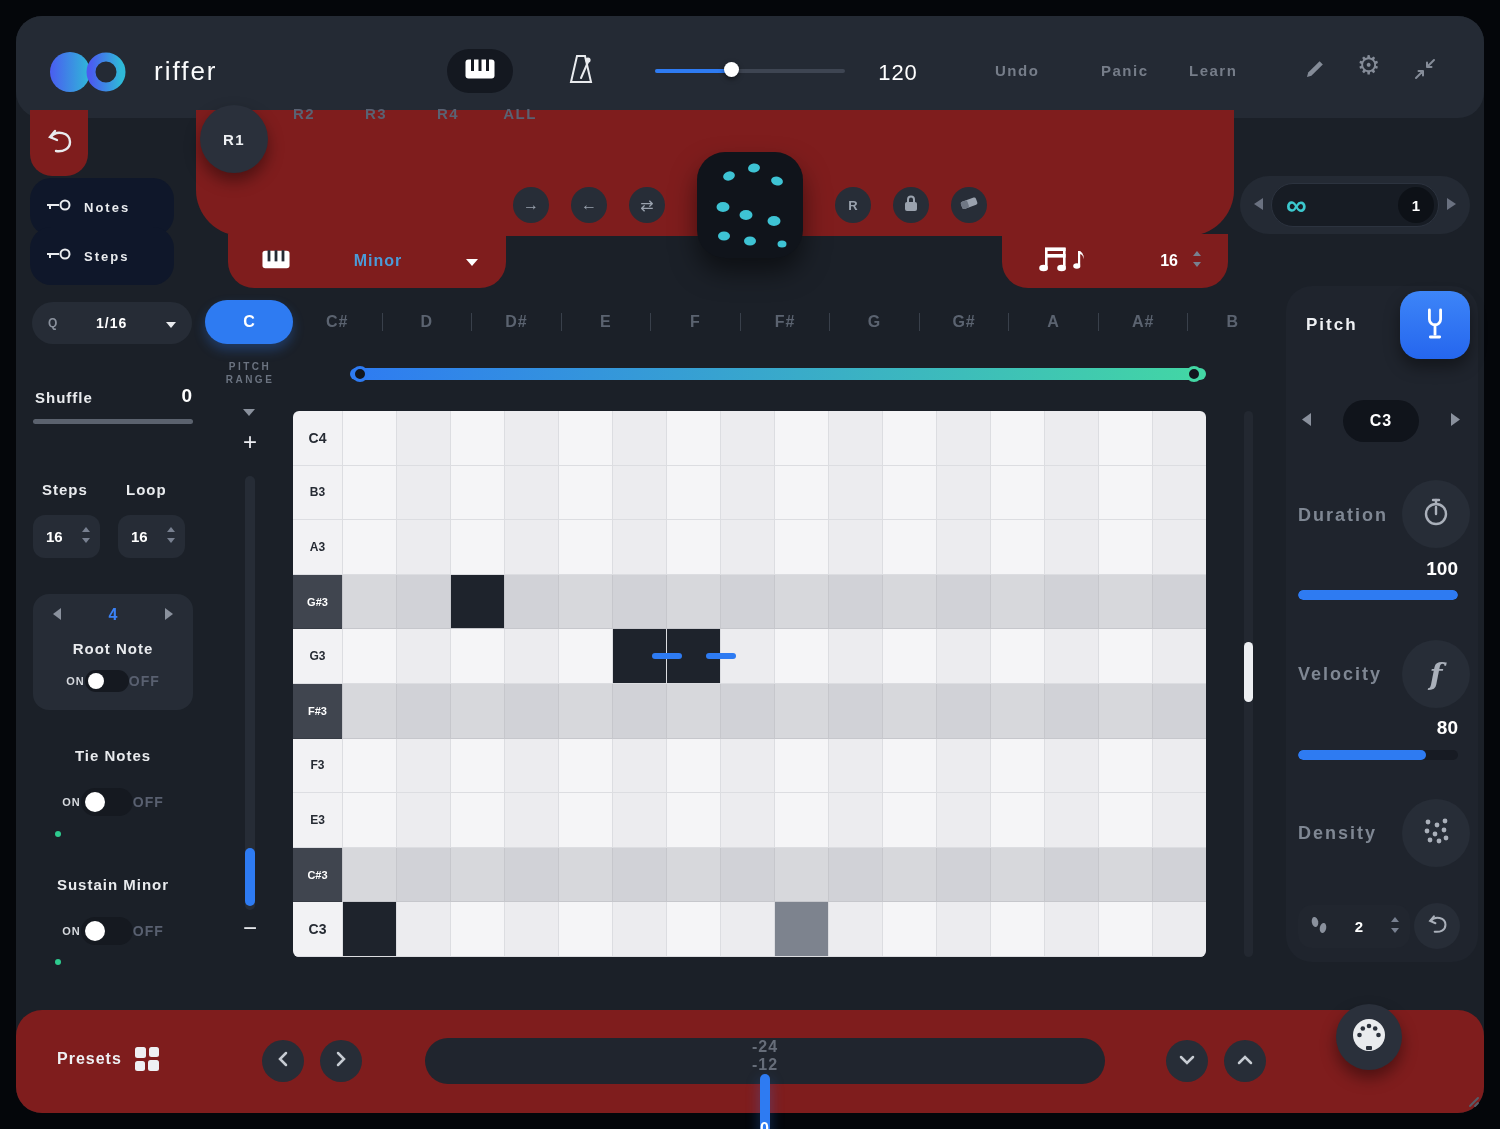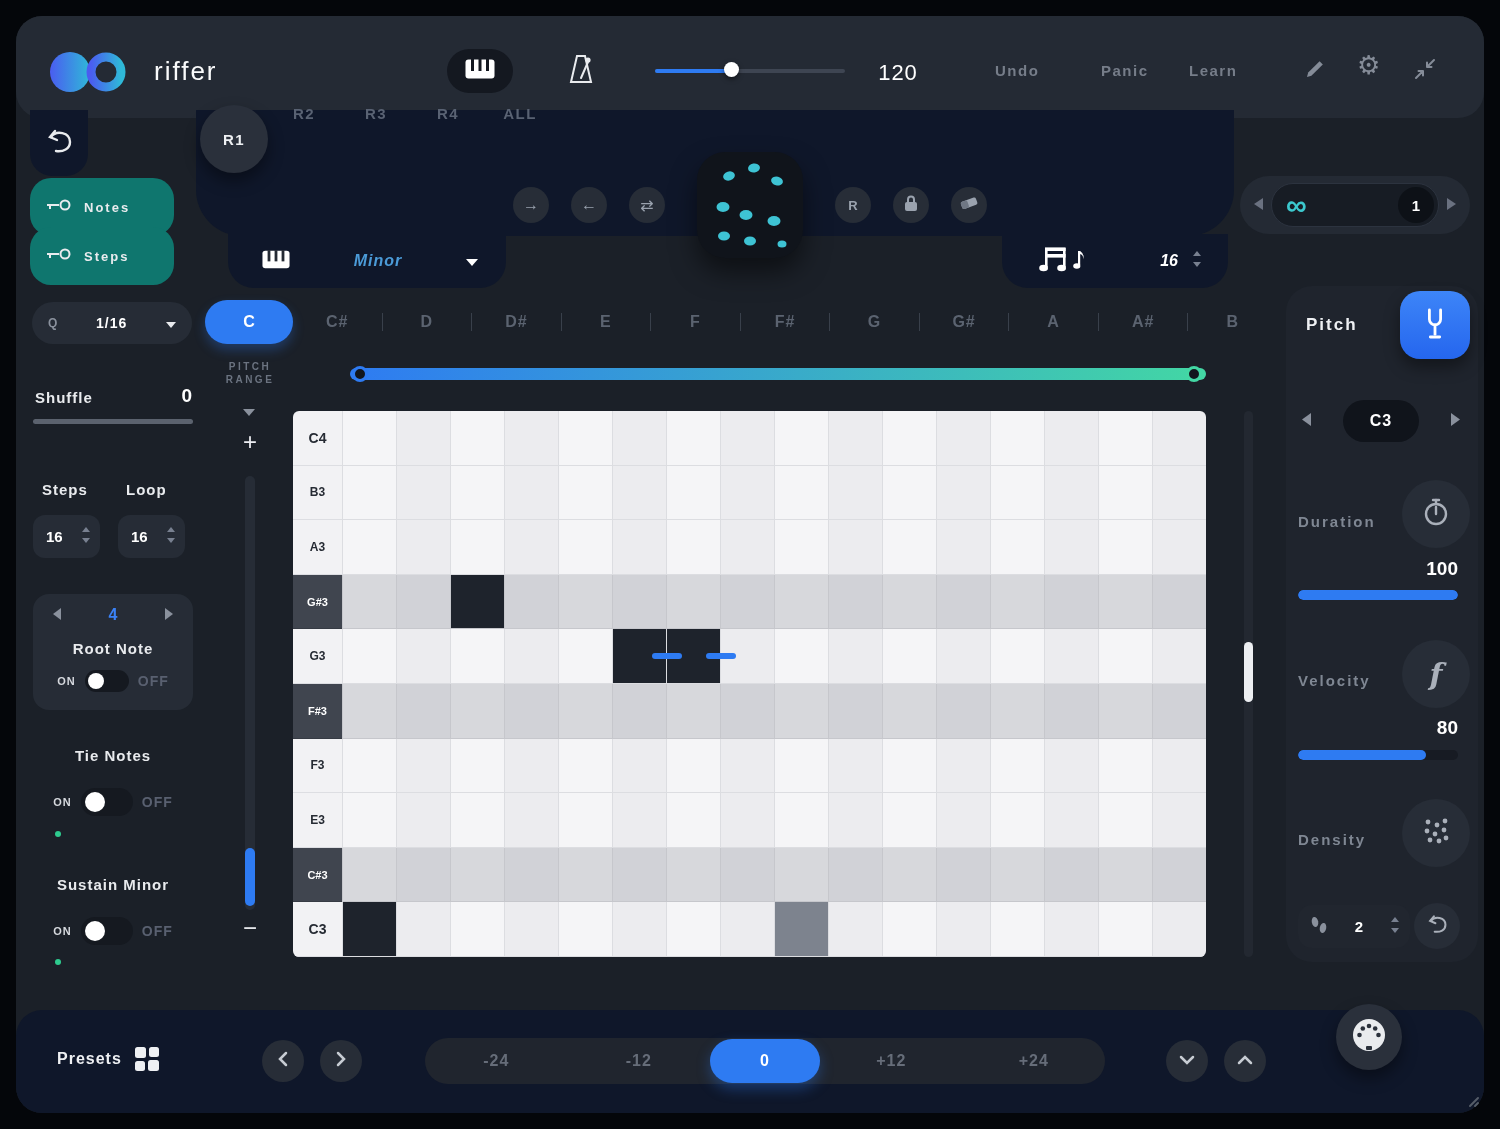--- a/index.html
+++ b/index.html
@@ -1,20 +1,20 @@
 <!DOCTYPE html>
 <html><head>
 <meta charset="utf-8">
 <style>
   * { margin:0; padding:0; box-sizing:border-box; }
   html,body { width:1500px; height:1129px; background:#04060a; font-family:"Liberation Sans",sans-serif; overflow:hidden; }
   .stage { position:absolute; width:1500px; height:1129px; background:#04060a; }
   .abs { position:absolute; }
   .shell { left:16px; top:16px; width:1468px; height:1097px; background:#1b2028; border-radius:26px; }
-  .panel { background:#0f172a;font-style:italic; }
+  .panel { background:#7f1d1d; }
   .raised { box-shadow:0 8px 16px rgba(0,0,0,.4); }
 
   
   .topbar { left:16px; top:16px; width:1468px; height:102px; border-radius:26px; background:#242a34; }
   .logo { left:48px; top:50px; }
   .app-title { left:154px; top:56px; font-size:26px; color:#fafbfc; letter-spacing:2px; font-weight:500; }
   .piano-btn { left:447px; top:49px; width:66px; height:44px; border-radius:22px; background:#141820; display:flex; align-items:center; justify-content:center; }
   .metro-btn { left:558px; top:48px; width:46px; height:46px; display:flex; align-items:center; justify-content:center; }
   .bpm-track { left:655px; top:69px; width:190px; height:4px; border-radius:2px; background:#3e4552; }
   .bpm-fill { left:655px; top:69px; width:76px; height:4px; border-radius:2px; background:#2e7bf2; }
@@ -42,39 +42,39 @@
   .infinity { color:#3cc8ce; font-size:29px; font-weight:700; line-height:1; flex:1; }
   .loop-count { width:36px; height:36px; border-radius:50%; background:#0d1117; color:#fff; font-size:15px; font-weight:700; display:flex; align-items:center; justify-content:center; }
 
   
   .scale-tab { left:228px; top:234px; width:278px; height:54px; border-radius:0 0 26px 26px; display:flex; align-items:center; padding:0 28px 0 34px; gap:8px; }
   .scale-name { flex:1; text-align:center; color:#4b9bd8; font-size:16px; font-weight:700; letter-spacing:1px; }
   .count-tab { left:1002px; top:234px; width:226px; height:54px; border-radius:0 0 26px 26px; display:flex; align-items:center; padding:0 26px 0 34px; gap:14px; }
   .count-val { flex:1; text-align:right; color:#fff; font-size:16px; font-weight:700; }
 
   
-  .side-pill { left:30px; width:144px; height:58px; border-radius:21px; background:#0f766e; display:flex; align-items:center; padding:0 16px; gap:12px; }
+  .side-pill { left:30px; width:144px; height:58px; border-radius:21px; background:#0f172a; display:flex; align-items:center; padding:0 16px; gap:12px; }
   .notes-pill { top:178px; } .steps-pill { top:227px; }
   .side-pill .lbl { font-size:13px; font-weight:700; color:#e9ebee; letter-spacing:2px; }
   .q-pill { left:32px; top:302px; width:160px; height:42px; border-radius:21px; background:#262c36; display:flex; align-items:center; padding:0 16px; gap:10px; }
   .q-key { font-size:12px; font-weight:700; color:#8a919d; }
   .q-val { flex:1; text-align:center; font-size:14px; font-weight:700; color:#fff; letter-spacing:1px; }
   .shuffle-lbl { left:35px; top:389px; font-size:15px; font-weight:700; color:#e9ebee; letter-spacing:1px; }
   .shuffle-val { left:150px; top:385px; width:42px; text-align:right; font-size:19px; font-weight:700; color:#fff; }
   .shuffle-track { left:33px; top:419px; width:160px; height:5px; border-radius:3px; background:#5b626e; }
   .sl-lbl { top:481px; font-size:15px; font-weight:700; color:#e9ebee; letter-spacing:1px; }
   .steps-lbl { left:42px; } .loop-lbl { left:126px; }
   .spin-box { top:515px; width:67px; height:43px; border-radius:12px; background:#262c36; display:flex; align-items:center; padding:0 9px 0 13px; }
   .spin-a { left:33px; } .spin-b { left:118px; }
   .spin-box .v { flex:1; font-size:15px; font-weight:700; color:#fff; }
   .root-panel { left:33px; top:594px; width:160px; height:116px; border-radius:16px; background:#262c36; }
   .root-row1 { left:0; top:12px; width:160px; display:flex; align-items:center; justify-content:space-between; padding:0 20px; position:absolute; }
   .root-val { color:#3b82f6; font-size:16px; font-weight:700; }
   .root-lbl { position:absolute; top:46px; width:160px; text-align:center; color:#e9ebee; font-size:15px; font-weight:700; letter-spacing:1px; }
-  .onoff-row { position:absolute; width:100%; display:flex; align-items:center; justify-content:center; gap:9px; }
+  .onoff-row { position:absolute; width:100%; display:flex; align-items:center; justify-content:center; }
   .root-onoff { top:76px; }
   .on-lbl { font-size:11px; font-weight:700; color:#d6d9de; letter-spacing:1px; }
   .off-lbl { font-size:14px; font-weight:700; color:#596070; letter-spacing:1px; }
   .toggle { width:44px; height:22px; border-radius:11px; background:#151920; position:relative; }
   .toggle .knob { position:absolute; left:3px; top:3px; width:16px; height:16px; border-radius:50%; background:#fff; }
   .toggle.big { width:52px; height:28px; border-radius:14px; }
   .toggle.big .knob { left:4px; top:4px; width:20px; height:20px; }
   .tie-lbl { left:33px; top:747px; width:160px; text-align:center; font-size:15px; font-weight:700; color:#e9ebee; letter-spacing:1px; }
   .tie-row { left:33px; top:788px; width:160px; }
   .sus-lbl { left:33px; top:876px; width:160px; text-align:center; font-size:15px; font-weight:700; color:#e9ebee; letter-spacing:1px; }
@@ -114,41 +114,41 @@
   .dash { position:absolute; top:50%; right:-16px; transform:translateY(-50%); width:30px; height:6px; border-radius:3px; background:#2e7bf2; z-index:4; }
   .vscroll-track { left:1244px; top:411px; width:9px; height:546px; border-radius:5px; background:#232831; }
   .vscroll-thumb { left:1244px; top:642px; width:9px; height:60px; border-radius:5px; background:#edeff2; }
 
   
   .right-bg { left:1286px; top:286px; width:192px; height:676px; border-radius:26px; background:#1f242d; }
   .pitch-lbl { left:1306px; top:315px; font-size:17px; font-weight:700; color:#eef0f3; letter-spacing:2px; }
   .pitch-btn { left:1400px; top:291px; width:70px; height:68px; border-radius:20px; background:linear-gradient(180deg,#3d85f8,#2566ee); display:flex; align-items:center; justify-content:center; }
   .pitch-step { left:1302px; top:399px; width:158px; height:44px; display:flex; align-items:center; justify-content:space-between; }
   .pitch-val-pill { width:76px; height:42px; border-radius:21px; background:#10141b; color:#fff; font-size:16px; font-weight:700; letter-spacing:1px; display:flex; align-items:center; justify-content:center; }
-  .rp-lbl { left:1298px; font-size:15px; font-weight:700; color:#7f8793; letter-spacing:2px;margin-top:8px; }
+  .rp-lbl { left:1298px; font-size:18px; font-weight:700; color:#7f8793; letter-spacing:2px; }
   .dur-lbl { top:505px; } .vel-lbl { top:664px; } .den-lbl { top:823px; }
   .rp-circle { width:68px; height:68px; border-radius:50%; background:#272d37; display:flex; align-items:center; justify-content:center; left:1402px; }
   .dur-circle { top:480px; } .vel-circle { top:640px; } .den-circle { top:799px; }
   .rp-val { left:1298px; width:160px; text-align:right; font-size:19px; font-weight:700; color:#fff; }
   .dur-val { top:558px; } .vel-val { top:717px; }
   .rp-slider { left:1298px; width:160px; height:10px; border-radius:5px; background:#171b23; overflow:hidden; }
   .dur-slider { top:590px; } .vel-slider { top:750px; }
   .rp-fill { height:100%; border-radius:5px; background:#2e7bf2; }
   .forte { font-family:"DejaVu Serif",serif; font-style:italic; font-weight:700; font-size:30px; color:#aab0ba; }
   .voices-box { left:1298px; top:905px; width:112px; height:43px; border-radius:14px; background:#21262f; display:flex; align-items:center; padding:0 10px 0 12px; gap:8px; }
   .voices-val { flex:1; text-align:center; font-size:15px; font-weight:700; color:#fff; }
   .rp-undo { left:1414px; top:903px; width:46px; height:46px; }
 
   
   .bottom-panel { left:16px; top:1010px; width:1468px; height:103px; border-radius:26px; }
   .presets-lbl { left:57px; top:1050px; font-size:16px; font-weight:700; color:#eef0f3; letter-spacing:1px; }
   .presets-grid { left:134px; top:1046px; }
   .bb-circle { width:42px; height:42px; top:1040px; }
   .prev-c { left:262px; } .next-c { left:320px; } .down-c { left:1166px; } .up-c { left:1224px; }
-  .oct-bar { left:425px; top:1038px; width:680px; height:46px; border-radius:23px; background:#20252e; display:flex; align-items:center; }
+  .oct-bar { left:425px; top:1038px; width:680px; height:46px; border-radius:23px; background:#20252e; display:flex; align-items:center;flex-direction:column; }
   .oct-item { flex:1; text-align:center; color:#666d79; font-size:16px; font-weight:700; letter-spacing:1px; }
   .oct-item.active { flex:0 0 110px; height:44px; border-radius:22px; background:#2e7bf2; color:#fff; display:flex; align-items:center; justify-content:center; box-shadow:0 6px 14px rgba(46,123,242,.35); }
   .midi-btn { left:1336px; top:1004px; width:66px; height:66px; border-radius:50%; background:#2a303b; display:flex; align-items:center; justify-content:center; }
   .grip { left:1464px; top:1092px; }
 </style>
 </head>
 <body>
 
 <div class="stage">
   <div class="abs shell"></div>

